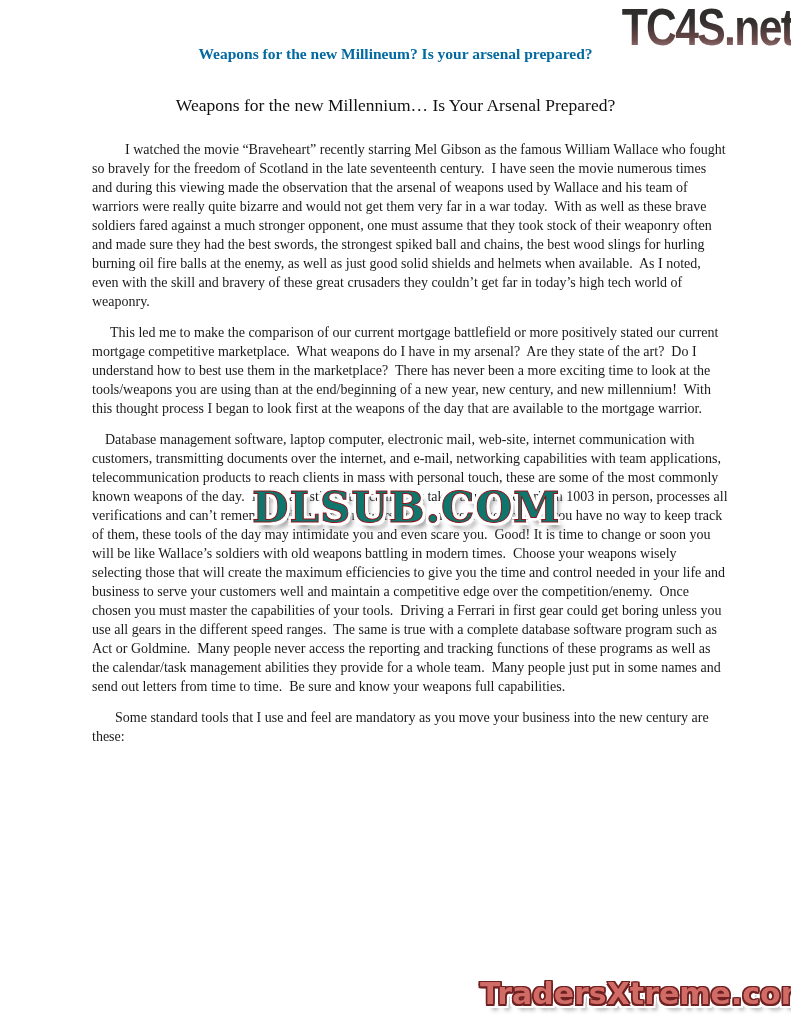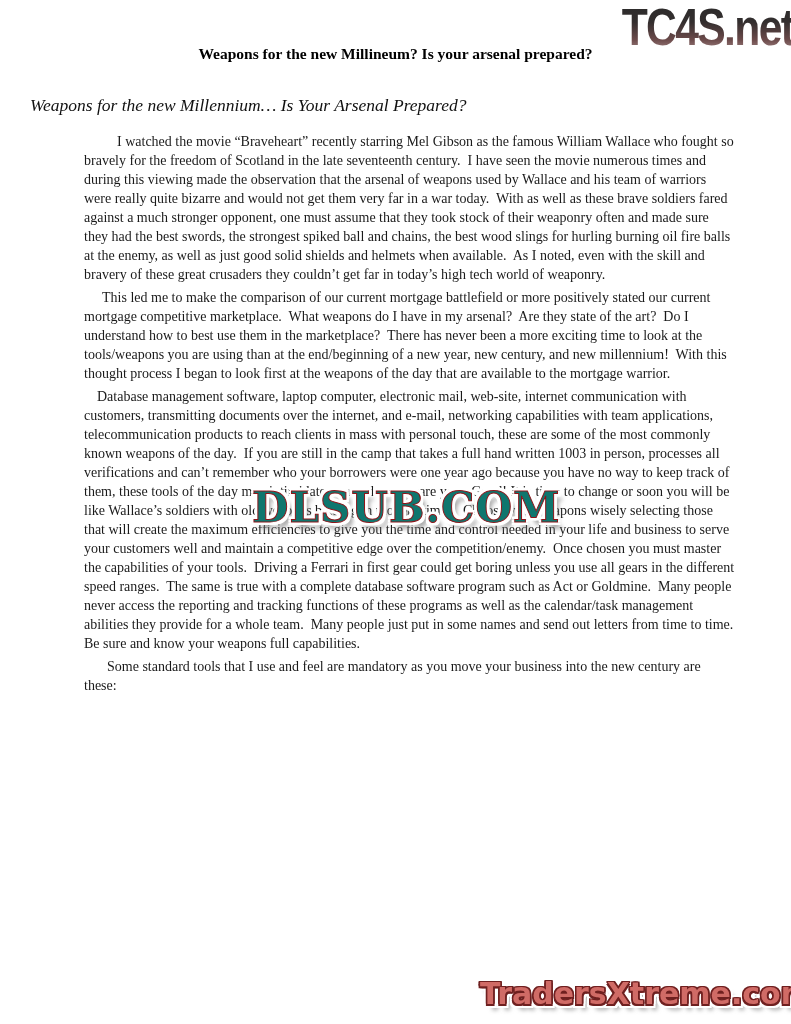--- a/index.html
+++ b/index.html
@@ -14,42 +14,42 @@
     overflow: hidden;
   }
 
   
   .heading-small-bold {
     margin: 45px 30px 0 30px;
     text-align: center;
     font-size: 15.5px;
     line-height: 1.15;
     font-weight: bold;
-    color: #000000;
+    color: #0369a1;
   }
   .heading-large {
     margin: 32px 30px 0 30px;
+    text-align: center;
     font-size: 17.5px;
     line-height: 1.15;
     font-weight: normal;
     color: #111;
-    font-style: italic;
   }
 
   
   .body-text {
     position: absolute;
     left: 80px;
     top: 128px;
     width: 660px;
     font-size: 14px;
     line-height: 19px;
     text-align: left;
   }
-  .body-text p { margin: 4px; white-space: pre-wrap; font-family: Liberation Serif, serif; }
+  .body-text p { margin: 12px; white-space: pre-wrap; font-family: Liberation Serif, serif; }
   .para-1 { text-indent: 33px; }
   .para-2 { margin-top: 21px; text-indent: 18px; }
   .para-3 { margin-top: 33px; text-indent: 13px; }
   .para-4 { margin-top: 20px; text-indent: 23px; }
 
   
   .tc4s-watermark {
     position: absolute;
     top: 0px;
     right: -2px;

